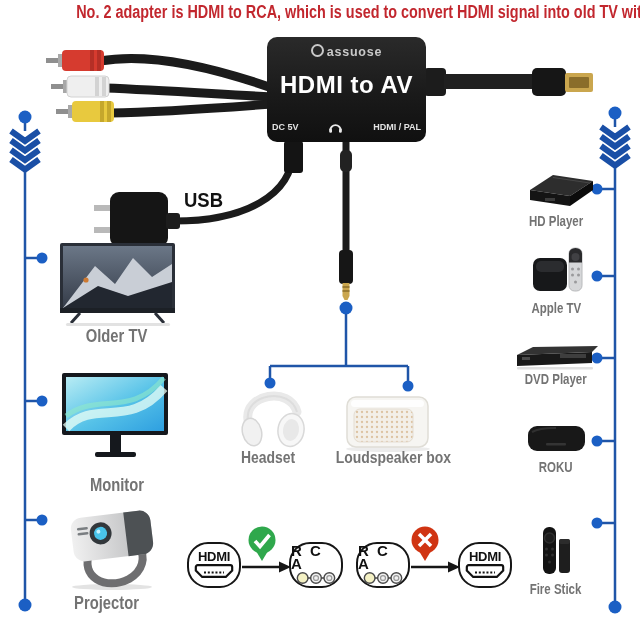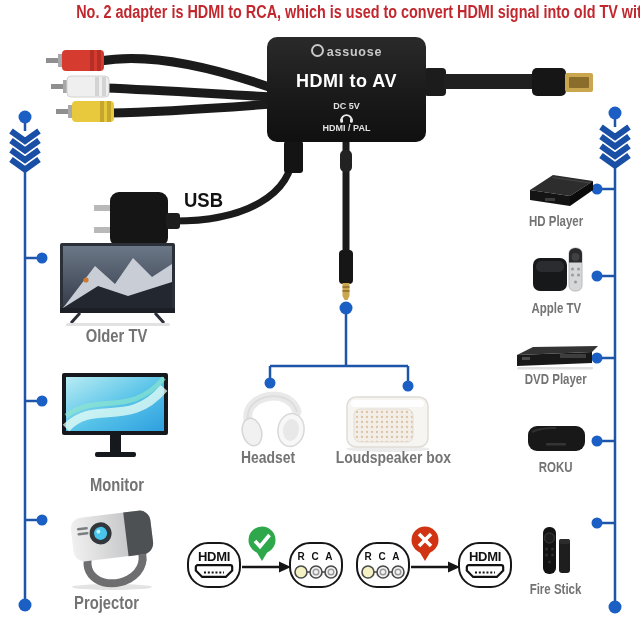--- a/index.html
+++ b/index.html
@@ -11,38 +11,38 @@
   .title{left:0;top:0;width:640px;height:26px;text-align:center;color:#c2272e;
          font-weight:bold;font-size:18px;line-height:24px;white-space:nowrap;}
   .title span{display:inline-block;transform:scaleX(.80);transform-origin:50% 50%;}
   
   .conv{left:267px;top:37px;width:159px;height:105px;border-radius:10px;
         background:linear-gradient(180deg,#2a2a2a 0%,#1a1a1a 55%,#101010 100%);}
   .conv .brand{margin-top:7px;text-align:center;color:#c9c9c9;font-size:12.5px;
         font-weight:bold;letter-spacing:.8px;}
   .logo-ring{display:inline-block;width:9px;height:9px;border:2.4px solid #c9c9c9;
         border-radius:50%;margin-right:3px;vertical-align:-1px;}
-  .conv .name{margin-top:12px;text-align:center;color:#ffffff;font-size:18px;font-weight:bold;
+  .conv .name{margin-top:12px;text-align:center;color:#ffffff;font-size:24px;font-weight:bold;
         letter-spacing:.5px;}
   .conv .ports{position:absolute;left:0;right:0;bottom:9px;display:flex;align-items:center;
-        justify-content:space-between;padding:0 5px;color:#e2e2e2;font-size:9px;font-weight:bold;flex-direction:column;}
+        justify-content:space-between;padding:0 5px;color:#e2e2e2;font-size:9px;font-weight:bold;}
   
   .lbl{color:#737373;font-weight:bold;text-align:center;white-space:nowrap;}
   .lbl span{display:inline-block;transform:scaleX(.82);transform-origin:50% 50%;}
   .lbl-lg{font-size:18px;}
   .lbl-md{font-size:17px;}
   .lbl-sm{font-size:14px;}
   .usb{left:184px;top:188px;font-size:21px;font-weight:bold;color:#121212;}
   .usb span{display:inline-block;transform:scaleX(.88);transform-origin:0 50%;}
   
   .flow-box{top:542px;width:54px;height:46px;border:2.5px solid #161616;border-radius:21px;
         box-sizing:border-box;display:flex;flex-direction:column;align-items:center;
         justify-content:center;background:#ffffff;}
   .flow-box .t{font-size:13px;font-weight:bold;color:#111;letter-spacing:-.3px;line-height:13px;}
-  .flow-box .t.rca{letter-spacing:2px;font-size:10px;}
+  .flow-box .t.rca{letter-spacing:2px;font-size:15px;}
   .note{left:184px;top:596px;color:#101010;font-weight:bold;font-size:16px;line-height:19px;
         white-space:nowrap;}
   .note div span{display:inline-block;transform:scaleX(.84);transform-origin:0 50%;}
 </style>
 </head>
 <body>
 
 <div id="stage">
 
 <svg id="bg" width="640" height="639" viewBox="0 0 640 639">

